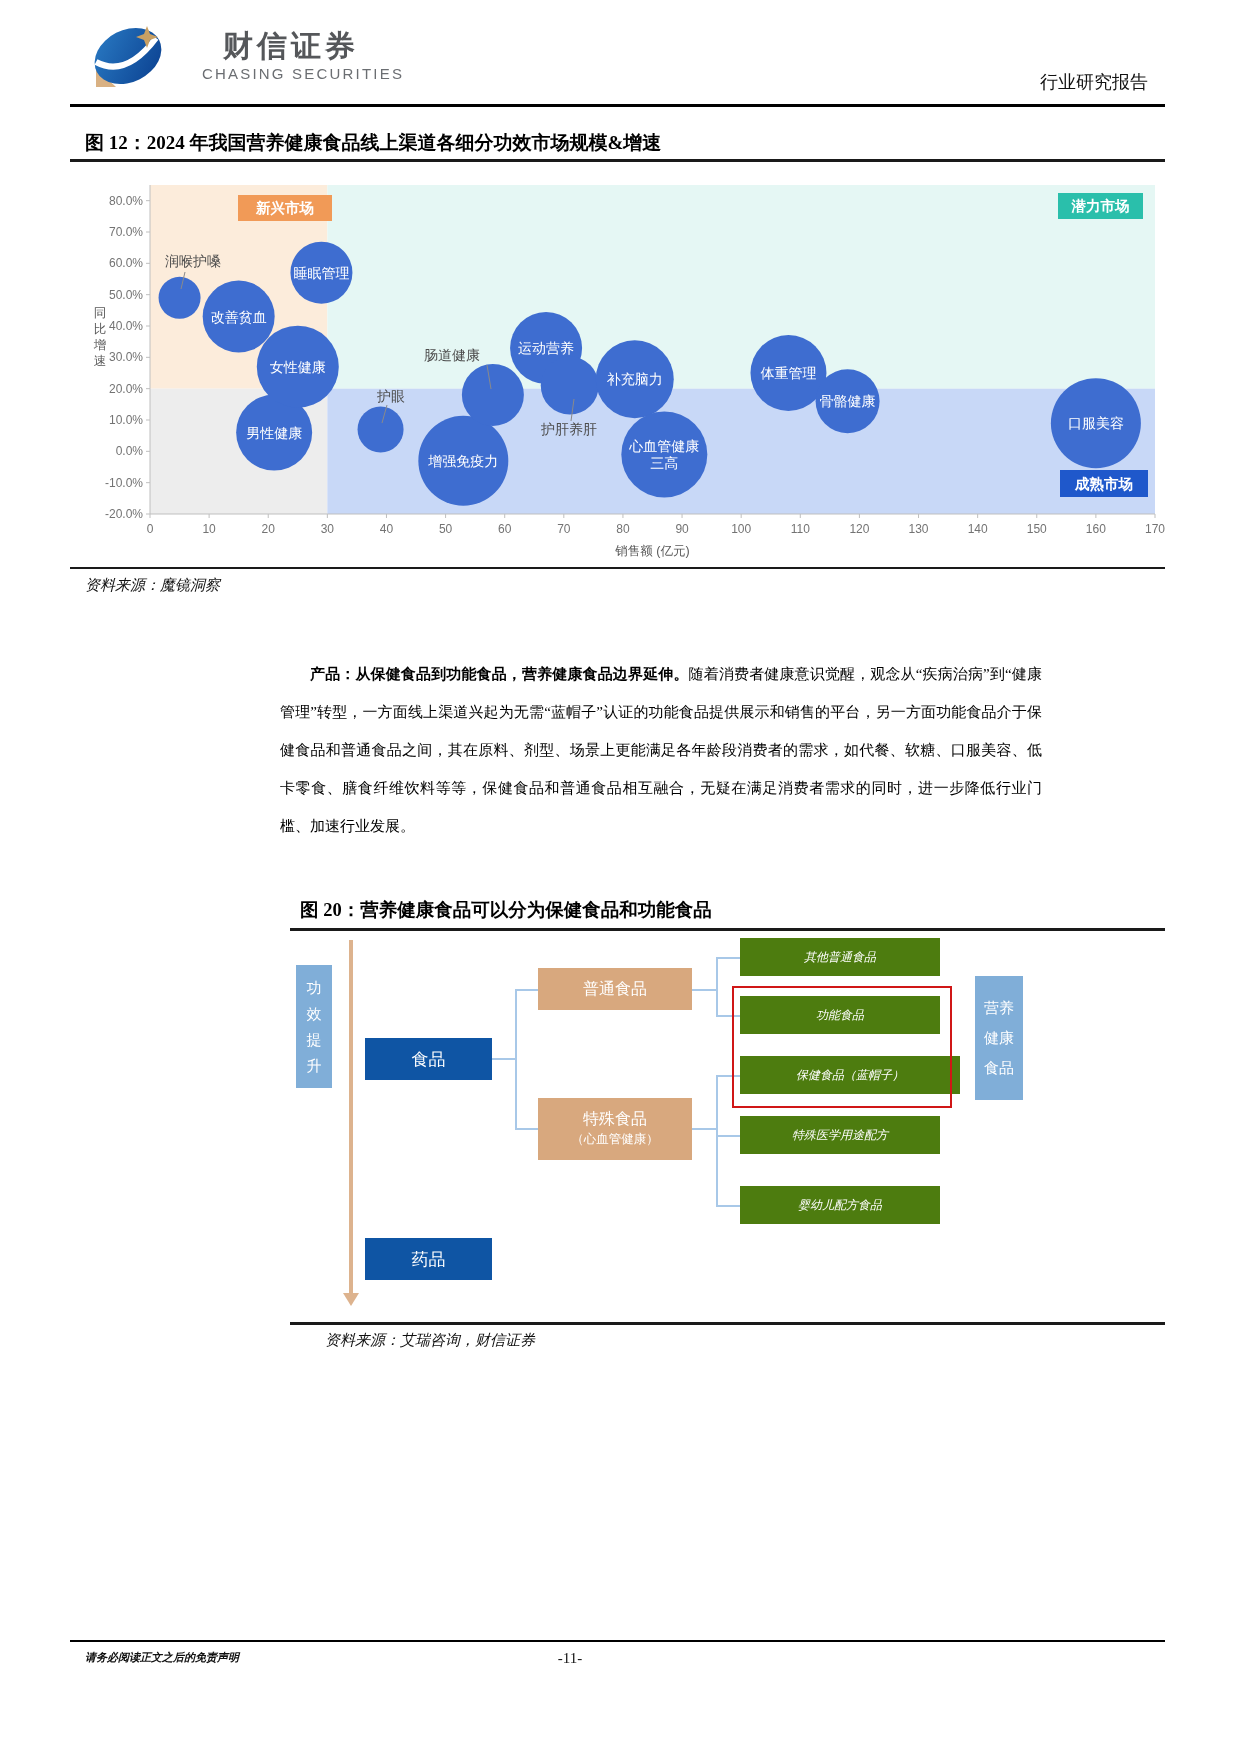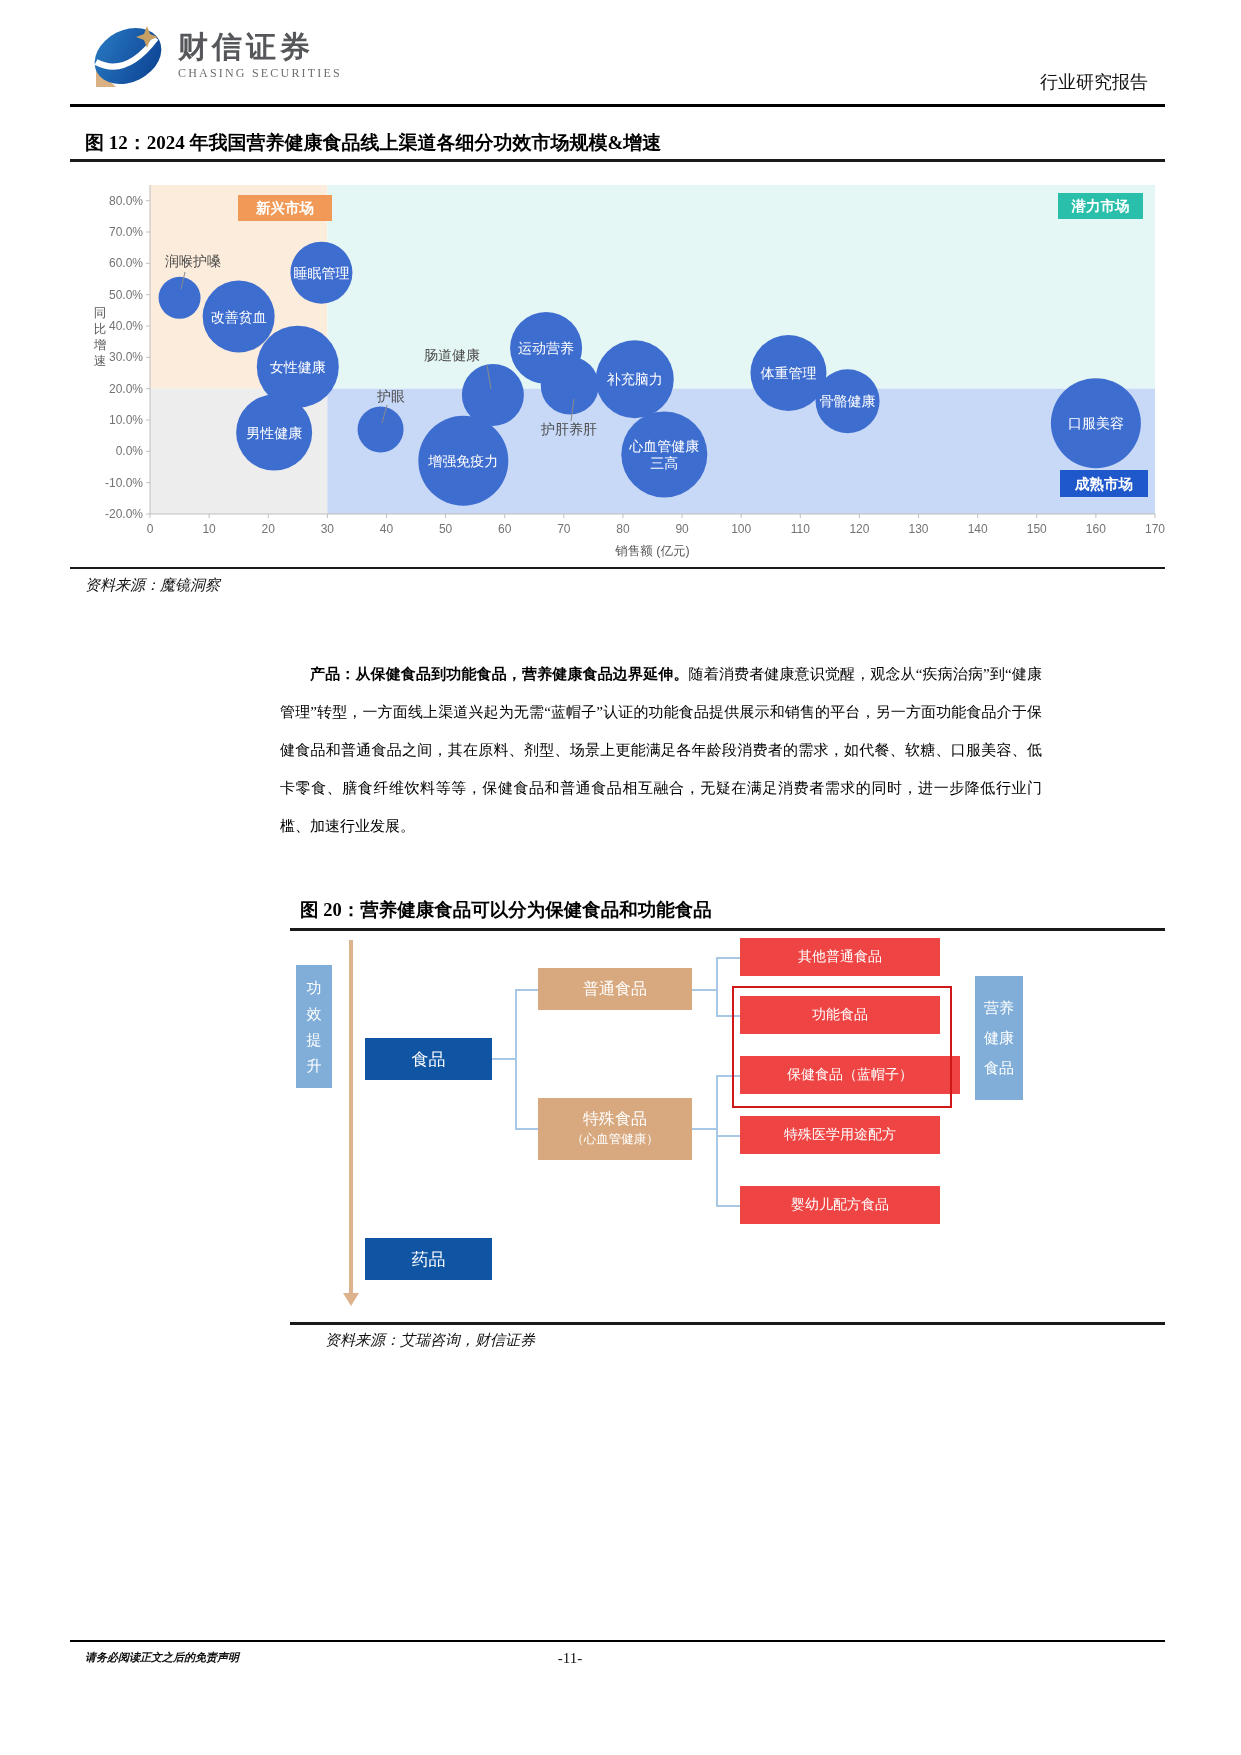--- a/index.html
+++ b/index.html
@@ -1,24 +1,24 @@
 <!DOCTYPE html>
 <html><head>
 <meta charset="utf-8">
 <style>
   html,body{margin:0;padding:0;}
   body{position:relative;width:1241px;height:1755px;background:#ffffff;
        font-family:"Liberation Serif",serif;color:#000;overflow:hidden;}
   .abs{position:absolute;}
 
   
-  .logo-wrap{left:88px;top:24px;display:flex;align-items:center;}
+  .logo-wrap{left:88px;top:24px;display:flex;align-items:center;text-align:center;}
   .logo-text{margin-left:10px;}
   .logo-cn{font-family:"Liberation Sans",sans-serif;font-size:30px;font-weight:bold;color:#55575a;letter-spacing:4px;line-height:32px;}
-  .logo-en{font-family:Liberation Serif, serif;font-size:12px;color:#6b6e72;letter-spacing:2.2px;margin-top:3px;}
+  .logo-en{font-family:Liberation Sans, sans-serif;font-size:15px;color:#6b6e72;letter-spacing:2.2px;margin-top:3px;margin-left:24px;}
   .header-right{left:900px;top:70px;width:248px;text-align:right;font-size:18px;color:#111;}
   .header-rule{left:70px;top:104px;width:1095px;height:3px;background:#000;}
 
   
   .fig12-title{left:85px;top:130px;font-size:19px;font-weight:bold;color:#000;}
   .fig12-topline{left:70px;top:159px;width:1095px;height:3px;background:#1a1a1a;}
   .fig12-chart{left:70px;top:165px;width:1095px;height:400px;}
   .fig12-bottomline{left:70px;top:567px;width:1095px;height:2px;background:#1a1a1a;}
   .fig12-source{left:85px;top:576px;font-size:15px;font-style:italic;color:#111;}
   svg text.tick{font-family:"Liberation Sans",sans-serif;font-size:12px;fill:#737373;}
@@ -33,21 +33,21 @@
   .para b{font-weight:bold;}
 
   
   .fig13-title{left:300px;top:897px;font-size:18.5px;font-weight:bold;color:#000;}
   .fig13-topline{left:290px;top:928px;width:875px;height:2.5px;background:#1a1a1a;}
   .fig13-diagram{left:290px;top:935px;width:800px;height:392px;font-family:"Liberation Serif",serif;}
   .dg{position:absolute;display:flex;align-items:center;justify-content:center;color:#fff;}
   .dg-darkblue{background:#0f55a4;font-size:17px;}
   .dg-tan{background:#d8a87e;font-size:16px;flex-direction:column;line-height:20px;}
   .dg-tan .sub{font-size:12.5px;}
-  .dg-steel{background:#ef4444;font-size:14px;}
+  .dg-steel{background:#4d7c0f;font-size:12px;font-style:italic;}
   .dg-light{background:#80aed8;font-size:15px;white-space:pre-line;text-align:center;}
   .conn-h{position:absolute;height:2px;background:#a8c8e8;}
   .conn-v{position:absolute;width:2px;background:#a8c8e8;}
   .red-rect{position:absolute;border:2.5px solid #d01616;background:transparent;}
   .arrow-line{position:absolute;width:3.5px;background:#ddb38e;}
   .arrow-head{position:absolute;width:0;height:0;border-left:8px solid transparent;
               border-right:8px solid transparent;border-top:13px solid #ddb38e;}
   .fig13-bottomline{left:290px;top:1322px;width:875px;height:2.5px;background:#1a1a1a;}
   .fig13-source{left:325px;top:1331px;font-size:15px;font-style:italic;color:#111;}
 

